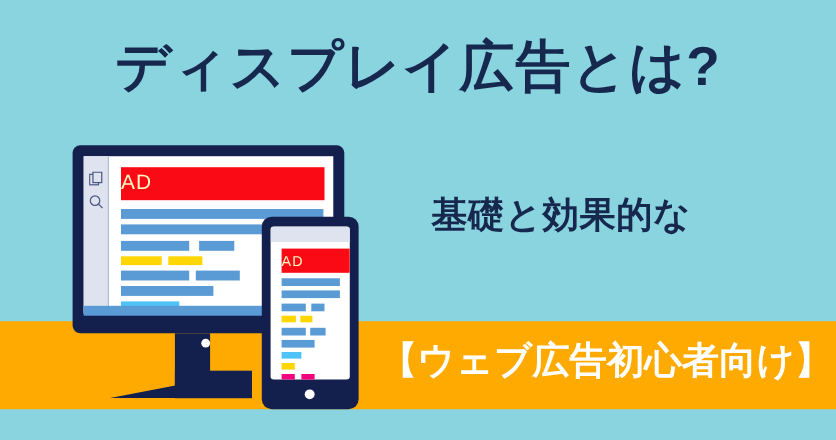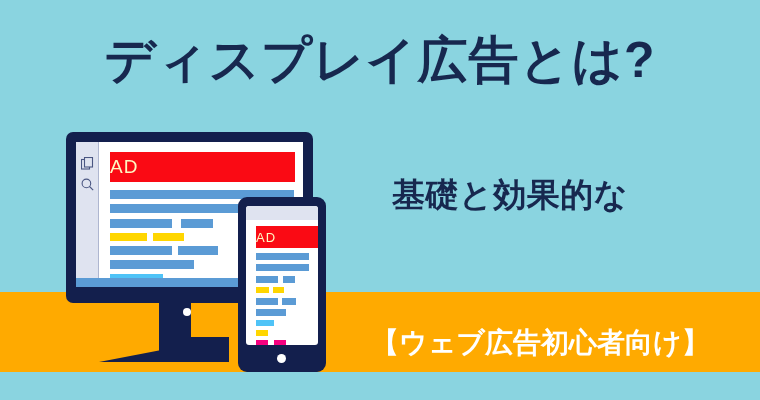--- a/index.html
+++ b/index.html
@@ -35,24 +35,24 @@
     font-size:33px;
     font-weight:bold;
     line-height:1.32;
     letter-spacing:0.5px;
     margin-top:16px;
   }
   .subtitle .l2{display:block;}
 
   
   .badge{
-    position:absolute;left:371px;top:318px;width:360px;height:50px;
-    display:flex;align-items:center;justify-content:flex-start;
+    position:absolute;left:371px;top:303px;width:360px;height:50px;
+    display:flex;align-items:center;justify-content:center;
     color:#ffffff;
-    font-size:28px;
+    font-size:34px;
     font-weight:bold;
     letter-spacing:0px;
     white-space:nowrap;
   }
 
   
   .monitor{position:absolute;left:66px;top:132px;width:247px;height:30px;}
   .mon-frame{
     position:absolute;left:0;top:0;width:247px;height:171px;
     background:#131f4d;border-radius:7px;

